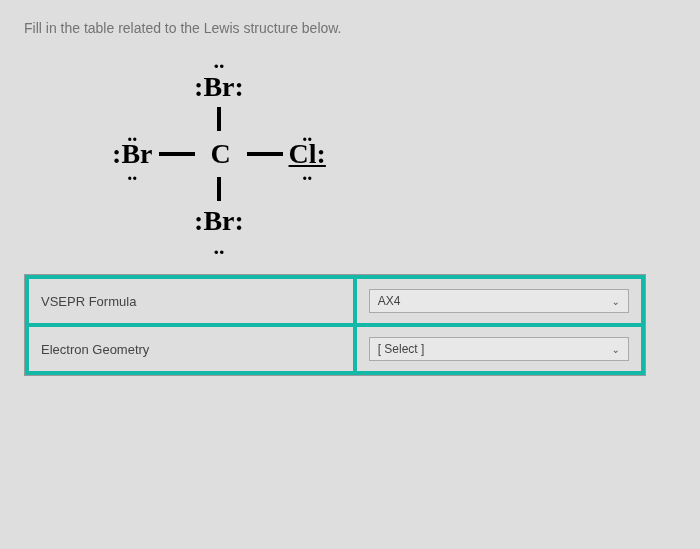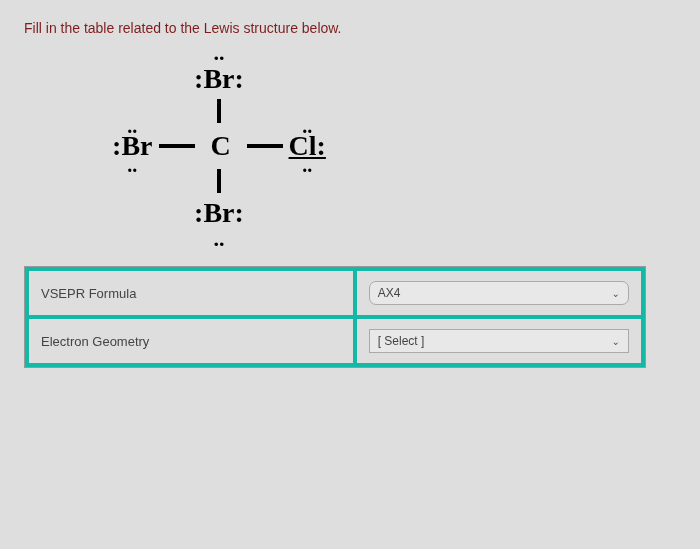--- a/index.html
+++ b/index.html
@@ -11,22 +11,22 @@
       font-family: Arial, Helvetica, sans-serif;
       background: #dedede;
       width: 700px;
       height: 549px;
       padding: 20px 24px;
       color: #2a2a2a;
     }
     .instruction {
       font-size: 14px;
       font-weight: 400;
-      color: #7f1d1d;
-      margin-bottom: 10px;
+      color: #737373;
+      margin-bottom: 18px;
     }
     .lewis-container {
       width: 270px;
       margin-left: 60px;
       margin-bottom: 20px;
       font-family: "Times New Roman", Times, serif;
       font-size: 28px;
       font-weight: bold;
       color: #000;
     }
@@ -157,21 +157,21 @@
   </div>
 </div>
 
 <div class="table-wrap">
   <table>
     <tbody>
       <tr>
         <td class="label-cell">VSEPR Formula</td>
         <td class="value-cell">
           <div class="value-row">
-            <div class="select-box" style="flex:1;border-radius:7px;">
+            <div class="select-box" style="flex:1;">
               <span>AX4</span>
               <span class="caret">⌄</span>
             </div>
           </div>
         </td>
       </tr>
       <tr>
         <td class="label-cell">Electron Geometry</td>
         <td class="value-cell">
           <div class="value-row">

